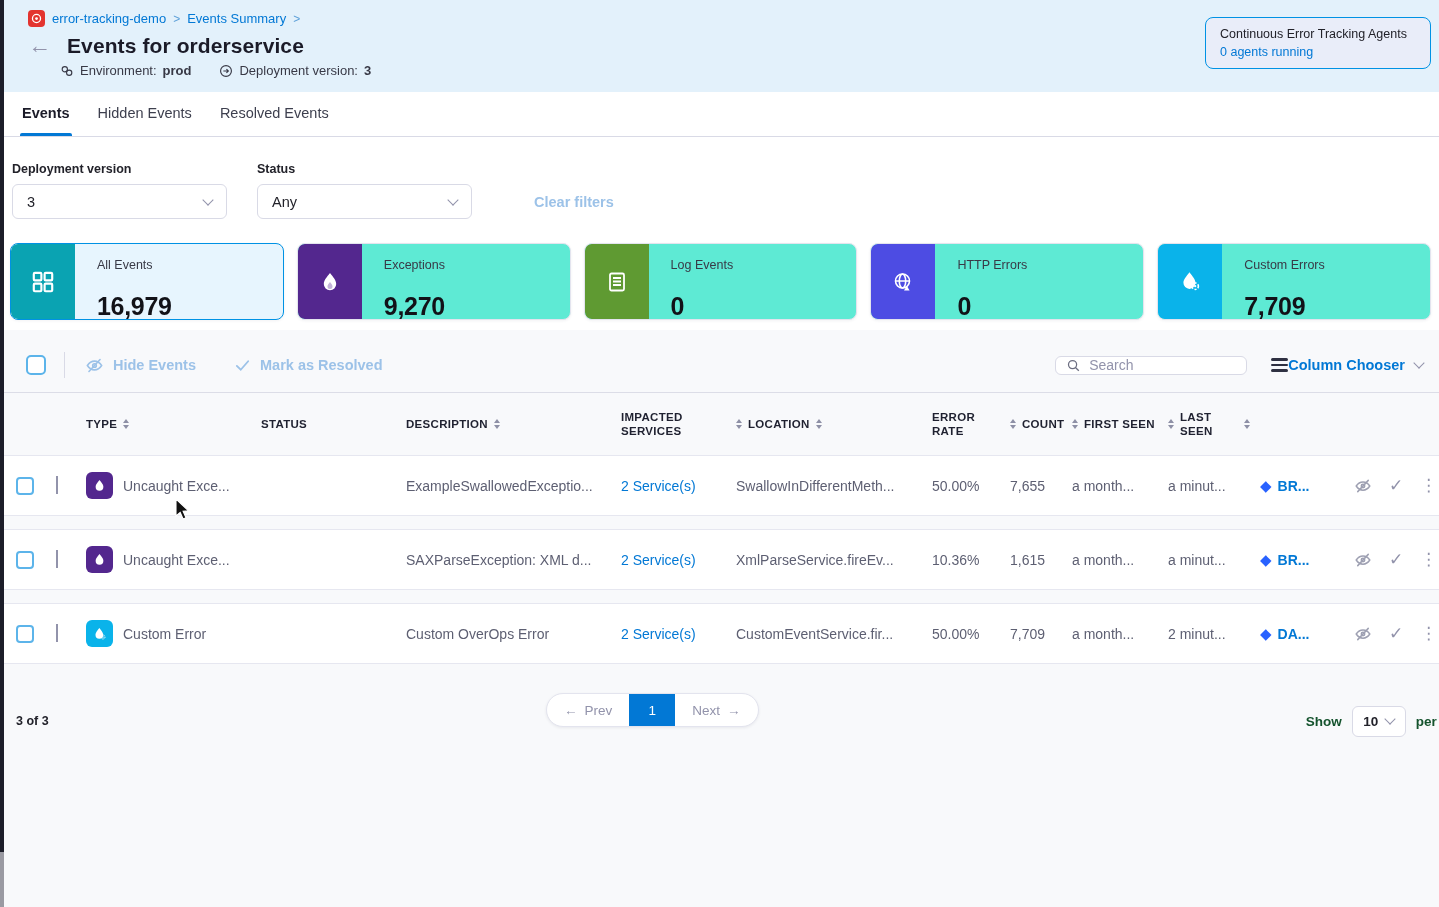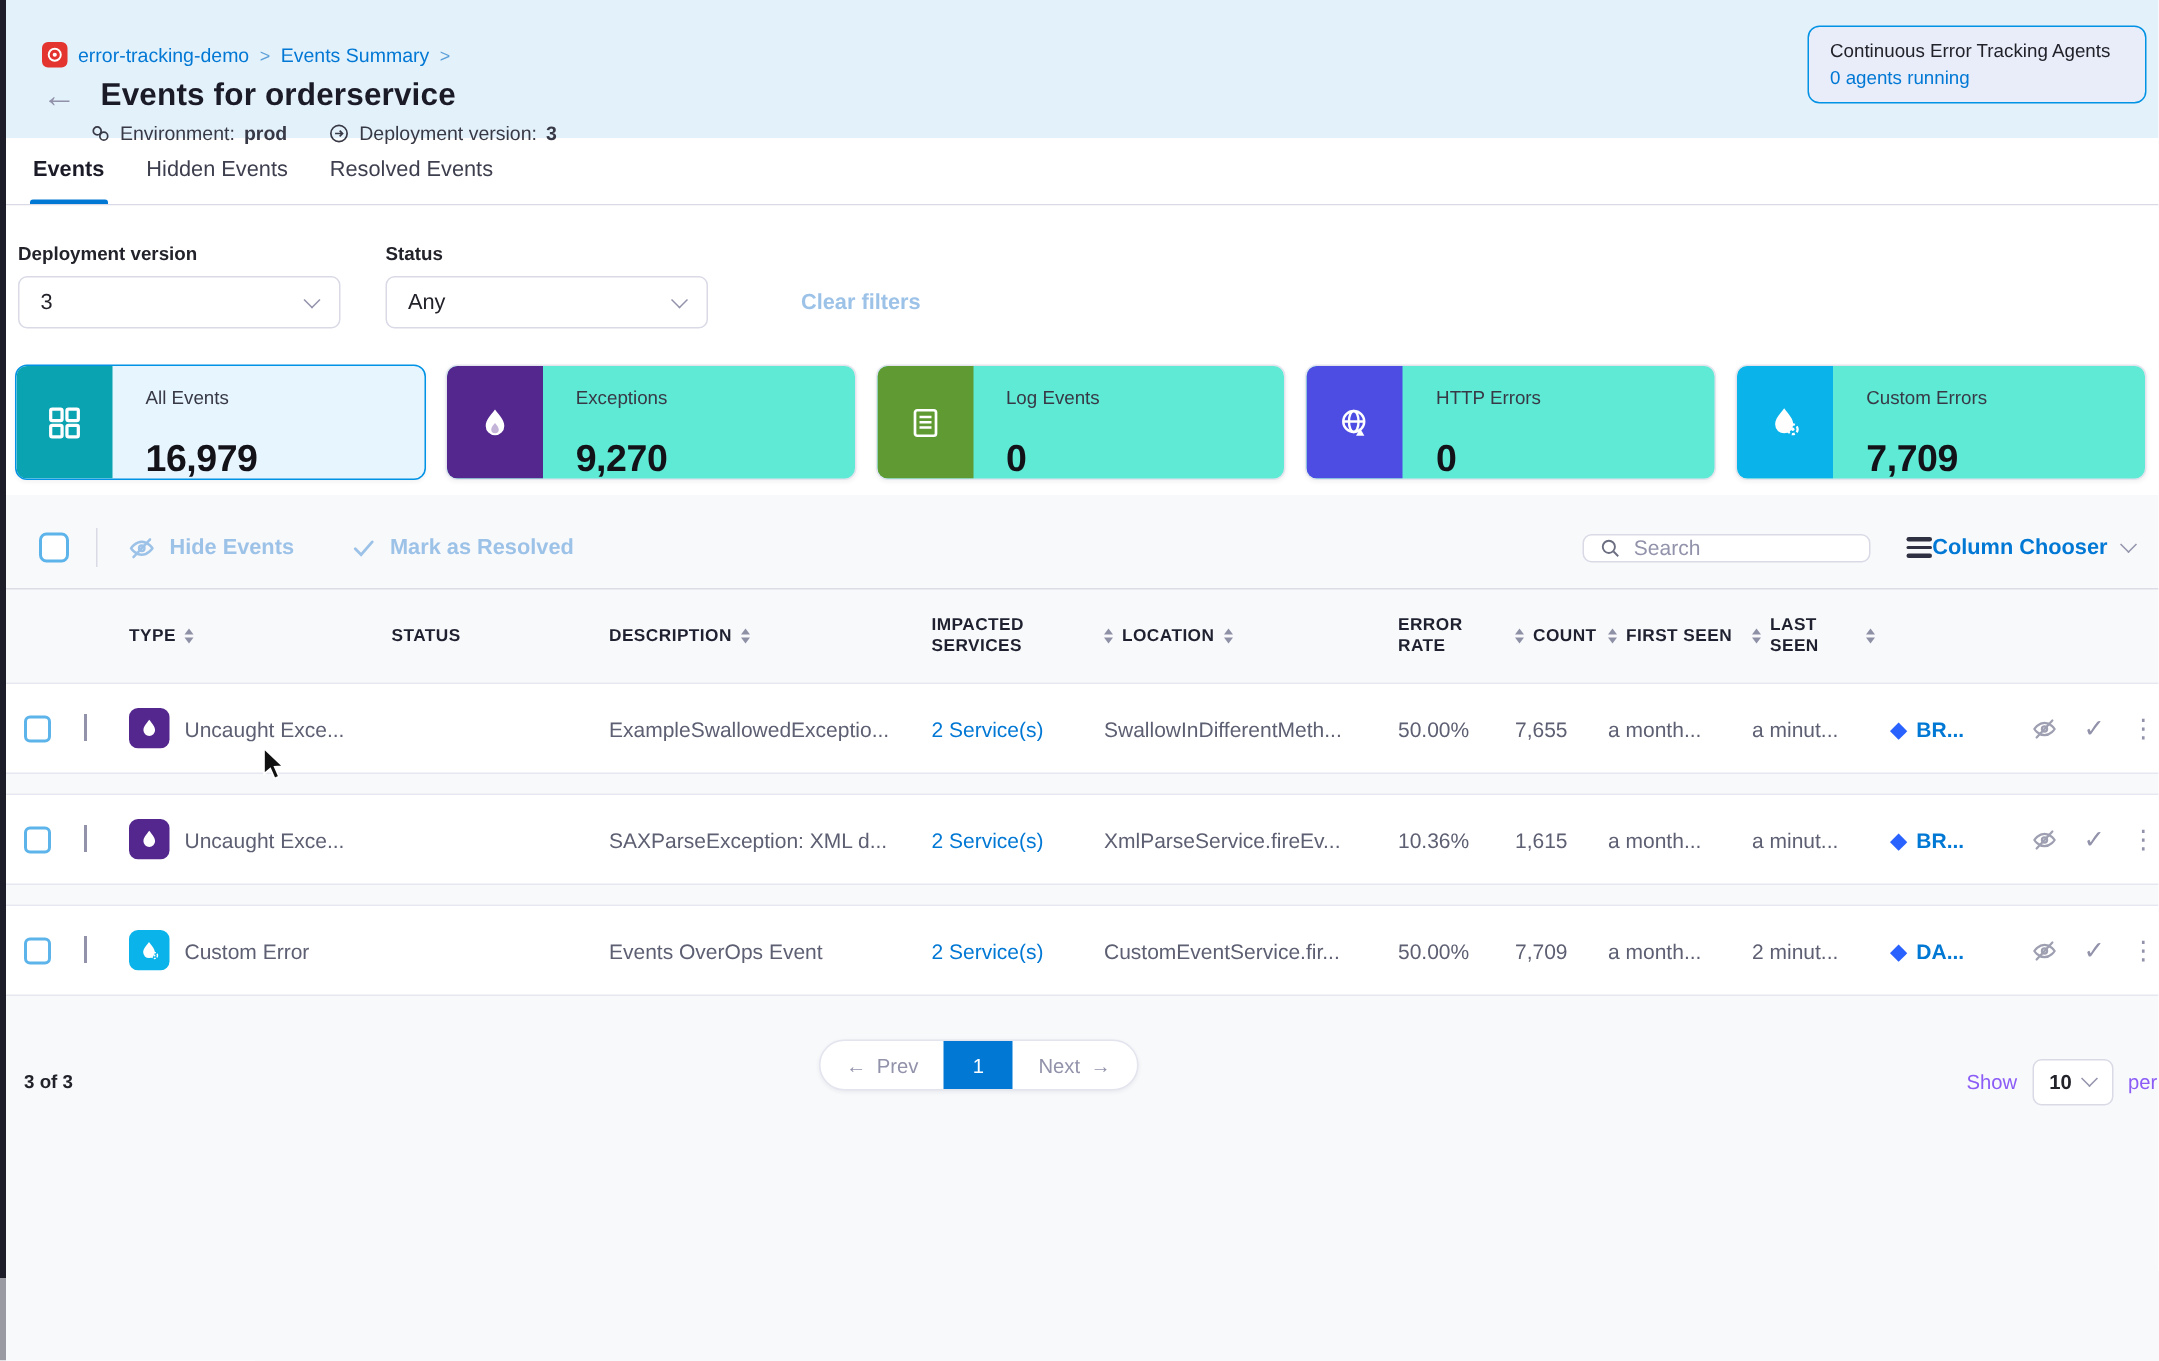--- a/index.html
+++ b/index.html
@@ -6,21 +6,21 @@
   html,body { width:1439px; height:907px; overflow:hidden; }
   body {
     font-family:"Liberation Sans", sans-serif;
     background:#ffffff; position:relative; color:#22222a;
   }
   
   .edge-strip { position:absolute; left:0; top:0; width:4px; height:852px; background:#1c1d29; z-index:60; }
   .edge-strip-bottom { position:absolute; left:0; top:852px; width:4px; height:55px; background:#9a9aa2; z-index:60; }
 
   
-  .page-header { background:var(--header-bg,#e3f1fb); padding:28px 16px 14px 28px; height:92px; position:relative; }
+  .page-header { background:var(--header-bg,#e3f1fb); padding:10px 16px 14px 28px; height:92px; position:relative; }
   .breadcrumb { display:flex; align-items:center; gap:7px; font-size:13px; }
   .crumb-app-icon { width:17px; height:17px; border-radius:4px; background:var(--breadcrumb-icon,#e3342f);
     display:flex; align-items:center; justify-content:center; flex:0 0 auto; }
   .crumb-link { color:var(--accent,#0278d5); text-decoration:none; cursor:pointer; }
   .crumb-sep { color:#5b9fd8; font-size:12px; }
   .title-row { display:flex; align-items:center; gap:16px; margin-top:7px; }
   .back-arrow { color:#9293ab; font-size:23px; line-height:1; cursor:pointer; margin-top:-2px; }
   .page-title { font-size:21px; font-weight:bold; color:#1b1b28; letter-spacing:.1px; }
   .meta-row { display:flex; align-items:center; gap:28px; margin-left:32px; margin-top:5px; font-size:13px; color:#383946; }
   .meta-item { display:flex; align-items:center; gap:6px; }
@@ -107,21 +107,21 @@
 
   
   .pagination { display:flex; align-items:center; padding:24px 0 0 16px; position:relative; height:64px; }
   .page-summary { font-size:12.5px; font-weight:bold; color:#22222a; }
   .pager { position:absolute; left:546px; top:16px; display:flex; align-items:stretch; background:#fff;
     border:1px solid #e3e4ee; border-radius:18px; overflow:hidden; height:34px; box-shadow:0 1px 3px rgba(40,41,61,.08); }
   .pager-btn { display:flex; align-items:center; gap:7px; padding:0 17px; font-size:13.5px; color:#9293ab; cursor:pointer; }
   .pager-page { width:46px; display:flex; align-items:center; justify-content:center;
     background:var(--accent,#0278d5); color:#fff; font-size:13.5px; cursor:pointer; }
   .per-page-group { margin-left:auto; display:flex; align-items:center; gap:10px; margin-right:-33px; white-space:nowrap; }
-  .show-label, .per-page-label { font-size:13.5px; color:#8b5cf6; }
+  .show-label, .per-page-label { font-size:13.5px; color:#14532d;font-weight:bold; }
   .page-size-select { width:54px; height:31px; border:1px solid #d9dae6; border-radius:6px; background:#fff;
     display:flex; align-items:center; justify-content:center; gap:8px; font-size:13.5px; font-weight:bold; color:#22222a; cursor:pointer; }
 
   
   .cursor { position:absolute; left:174px; top:498px; z-index:99; pointer-events:none; }
 </style>
 </head>
 <body>
 
 <div class="edge-strip"></div>
@@ -456,21 +456,21 @@
       <span class="type-icon" style="background: rgb(10, 179, 234);">
         <svg width="16" height="16" viewBox="0 0 24 24">
             <path fill="#fff" d="M11 3c-2.8 3.8-5.8 6.7-5.8 10.3a5.8 5.8 0 0 0 11.6 0C16.8 9.7 13.8 6.8 11 3z"></path>
             <circle cx="16.5" cy="16.5" r="3" fill="none" stroke="#fff" stroke-width="1.4" stroke-dasharray="2 1.3"></circle>
             <circle cx="16.5" cy="16.5" r="1" fill="#fff"></circle>
           </svg>
       </span>
       <span>Custom Error</span>
     </div>
     <div class="cell"></div>
-    <div class="cell" style="padding-left:10px;">Events OverOps Event</div>
+    <div class="cell" style="padding-left:10px;">Custom OverOps Error</div>
     <div class="cell svc-link">2 Service(s)</div>
     <div class="cell">CustomEventService.fir...</div>
     <div class="cell">50.00%</div>
     <div class="cell">7,709</div>
     <div class="cell">a month...</div>
     <div class="cell">2 minut...</div>
     <div class="ticket-cell">
       <span class="ticket-diamond">◆</span>
       <span class="ticket-label">DA...</span>
     </div>

